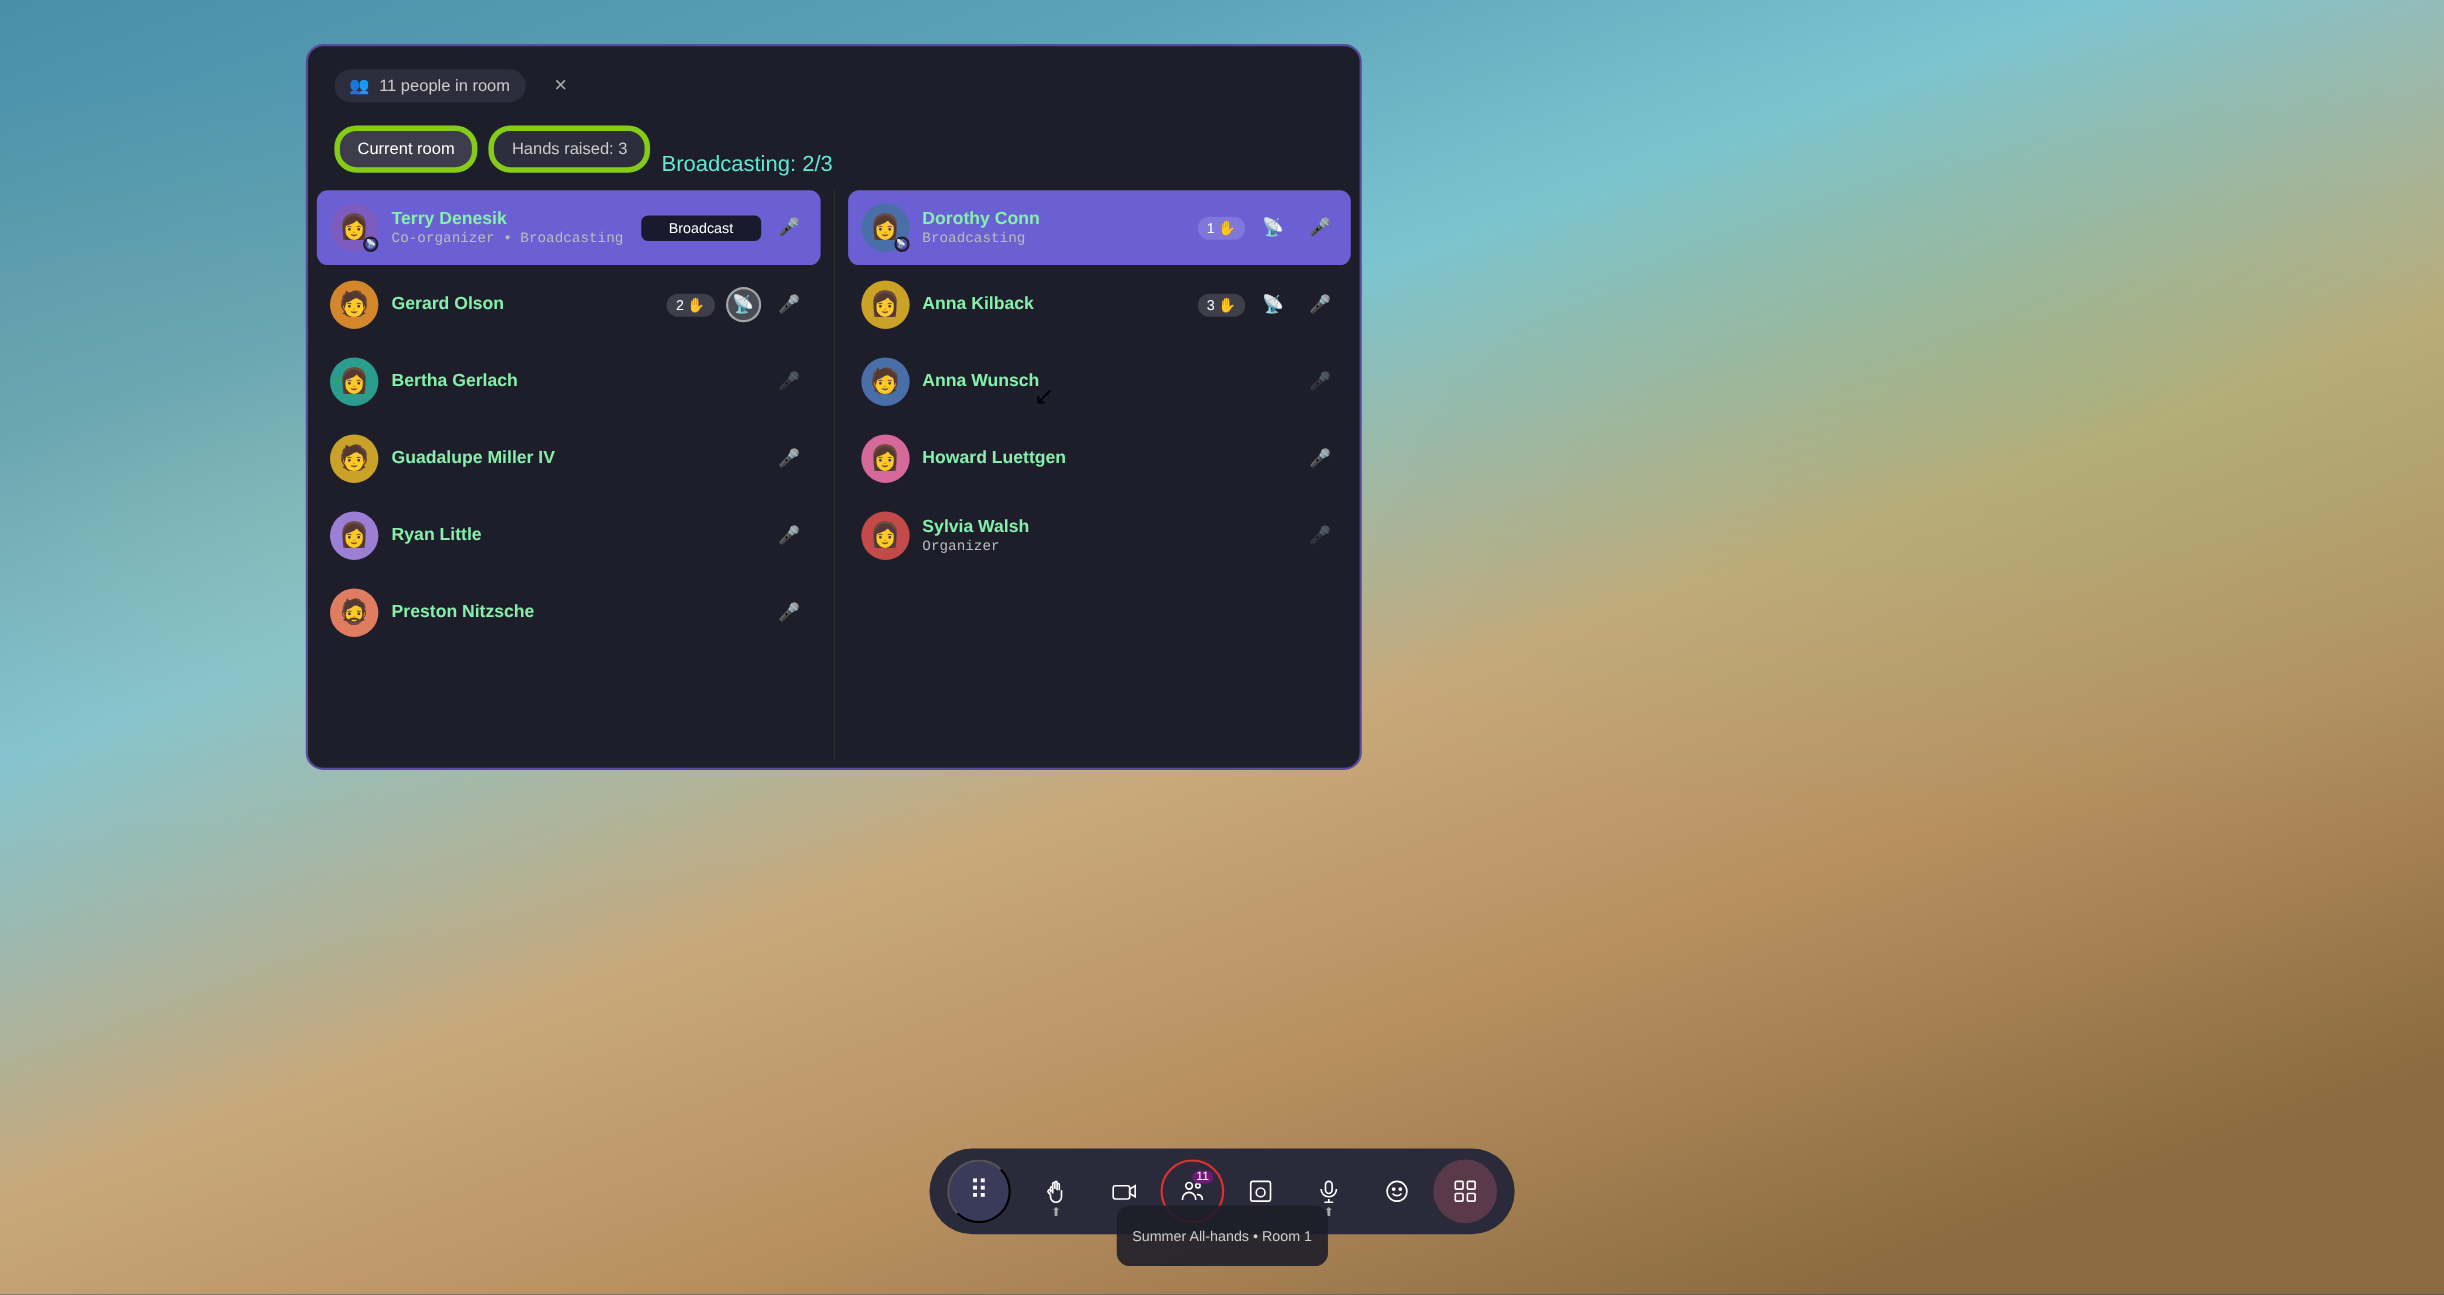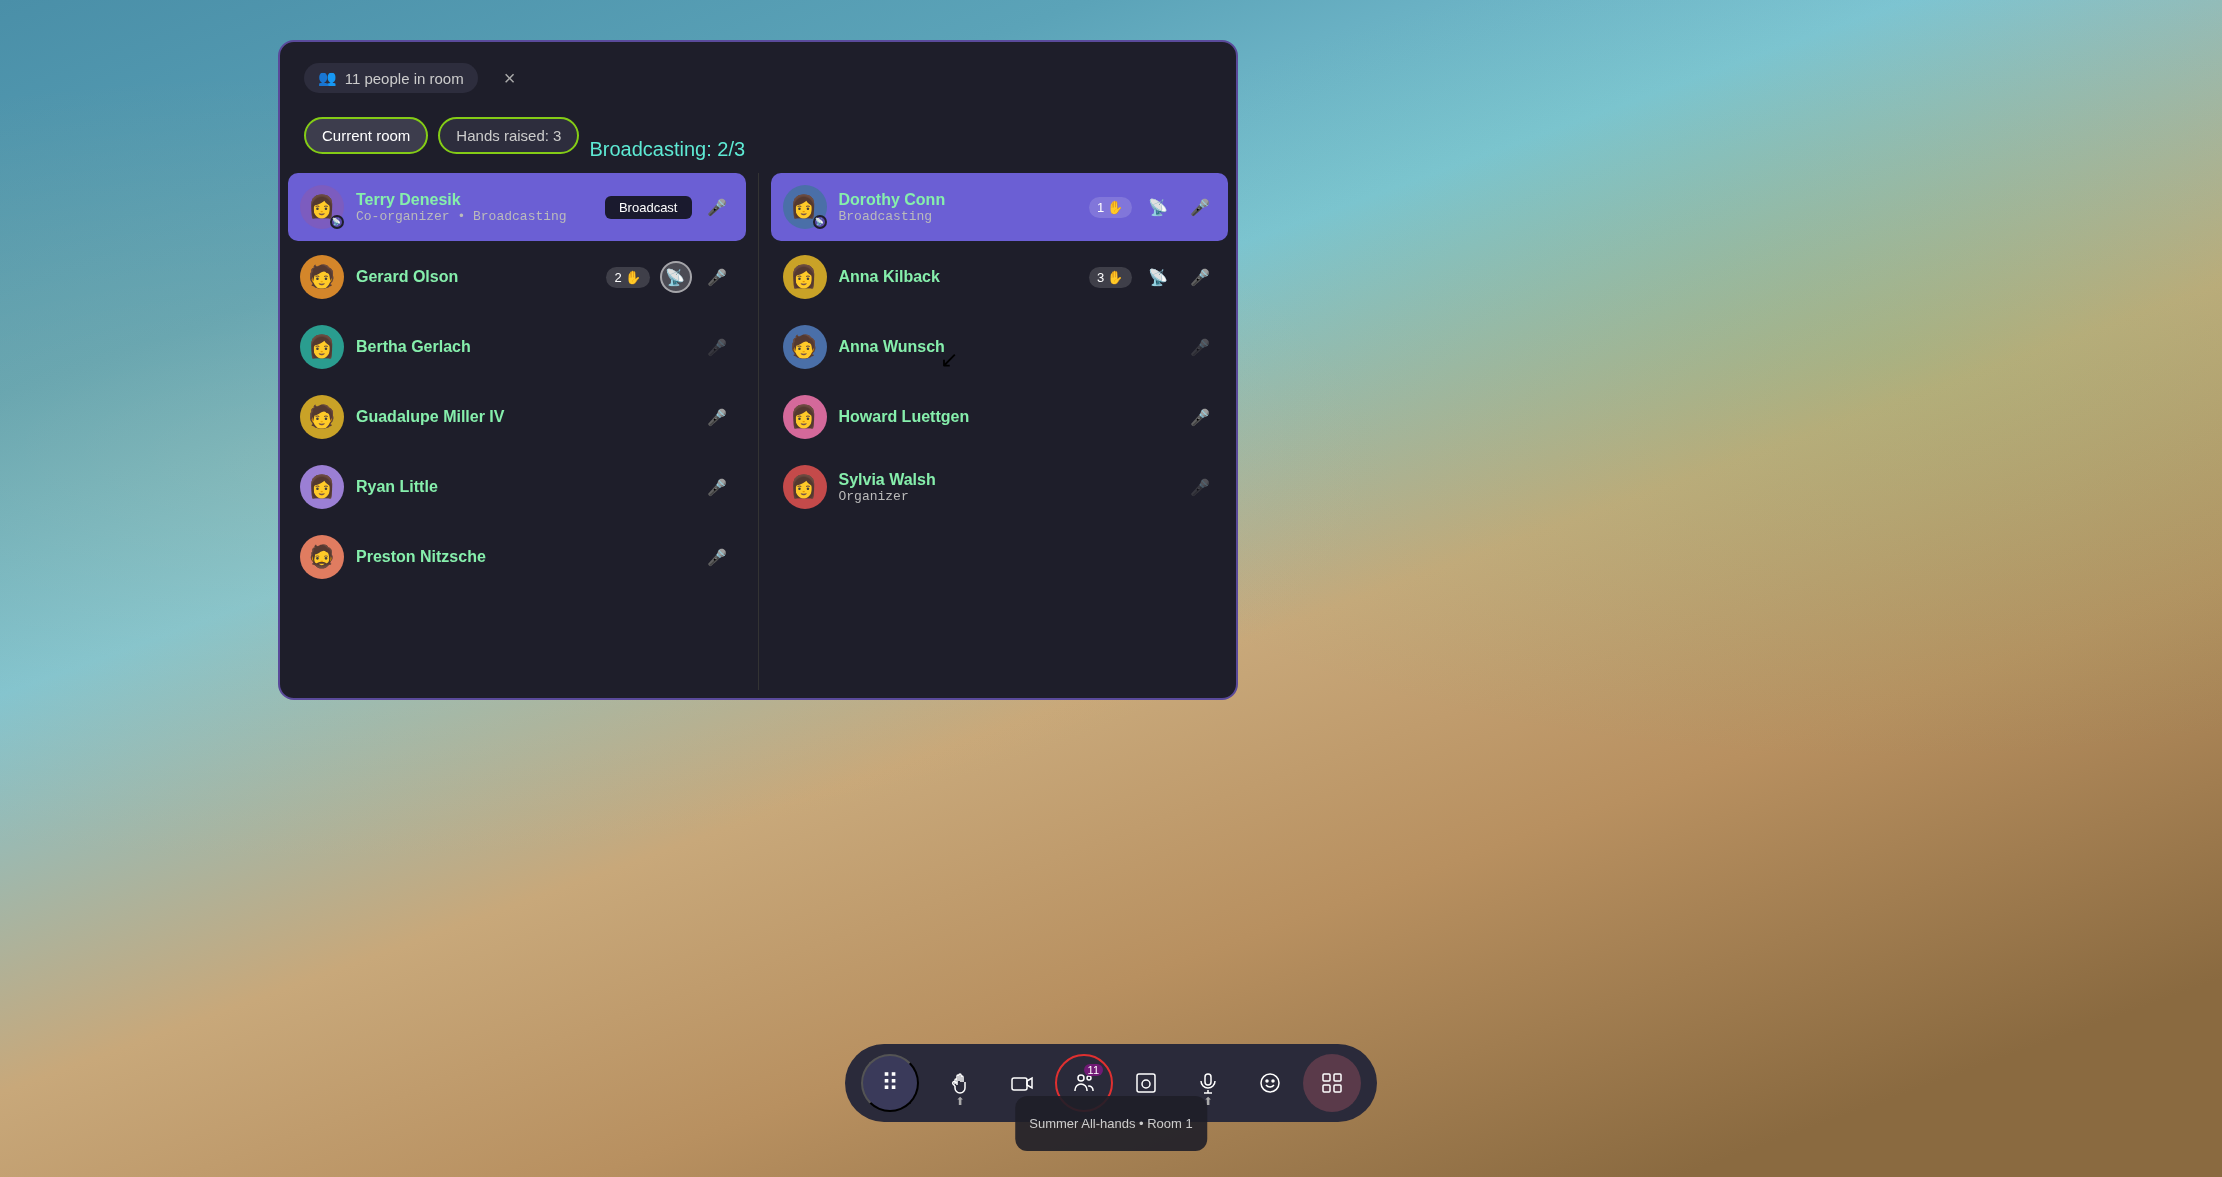--- a/index.html
+++ b/index.html
@@ -116,21 +116,21 @@
     .filter-bar {
       display: flex;
       gap: 10px;
       padding: 16px 24px 12px 24px;
       align-items: center;
     }
 
     .filter-btn {
       padding: 8px 16px;
       border-radius: 20px;
-      border: 2px solid #84cc16;
+      border: 5px solid #84cc16;
       background: #2d2d3d;
       color: #ccc;
       font-size: 15px;
       cursor: pointer;
     }
 
     .filter-btn.active {
       background: #3d3d4d;
       color: white;
     }
@@ -203,21 +203,21 @@
       border-radius: 12px;
       padding: 3px 8px;
       font-size: 13px;
       color: white;
     }
 
     .broadcast-tag {
       background: #1a1a2e;
       color: white;
       font-size: 13px;
-      padding: 4px 14px;
+      padding: 4px 25px;
       border-radius: 6px;
     }
 
     .icon-btn {
       width: 32px;
       height: 32px;
       border-radius: 50%;
       display: flex;
       align-items: center;
       justify-content: center;

